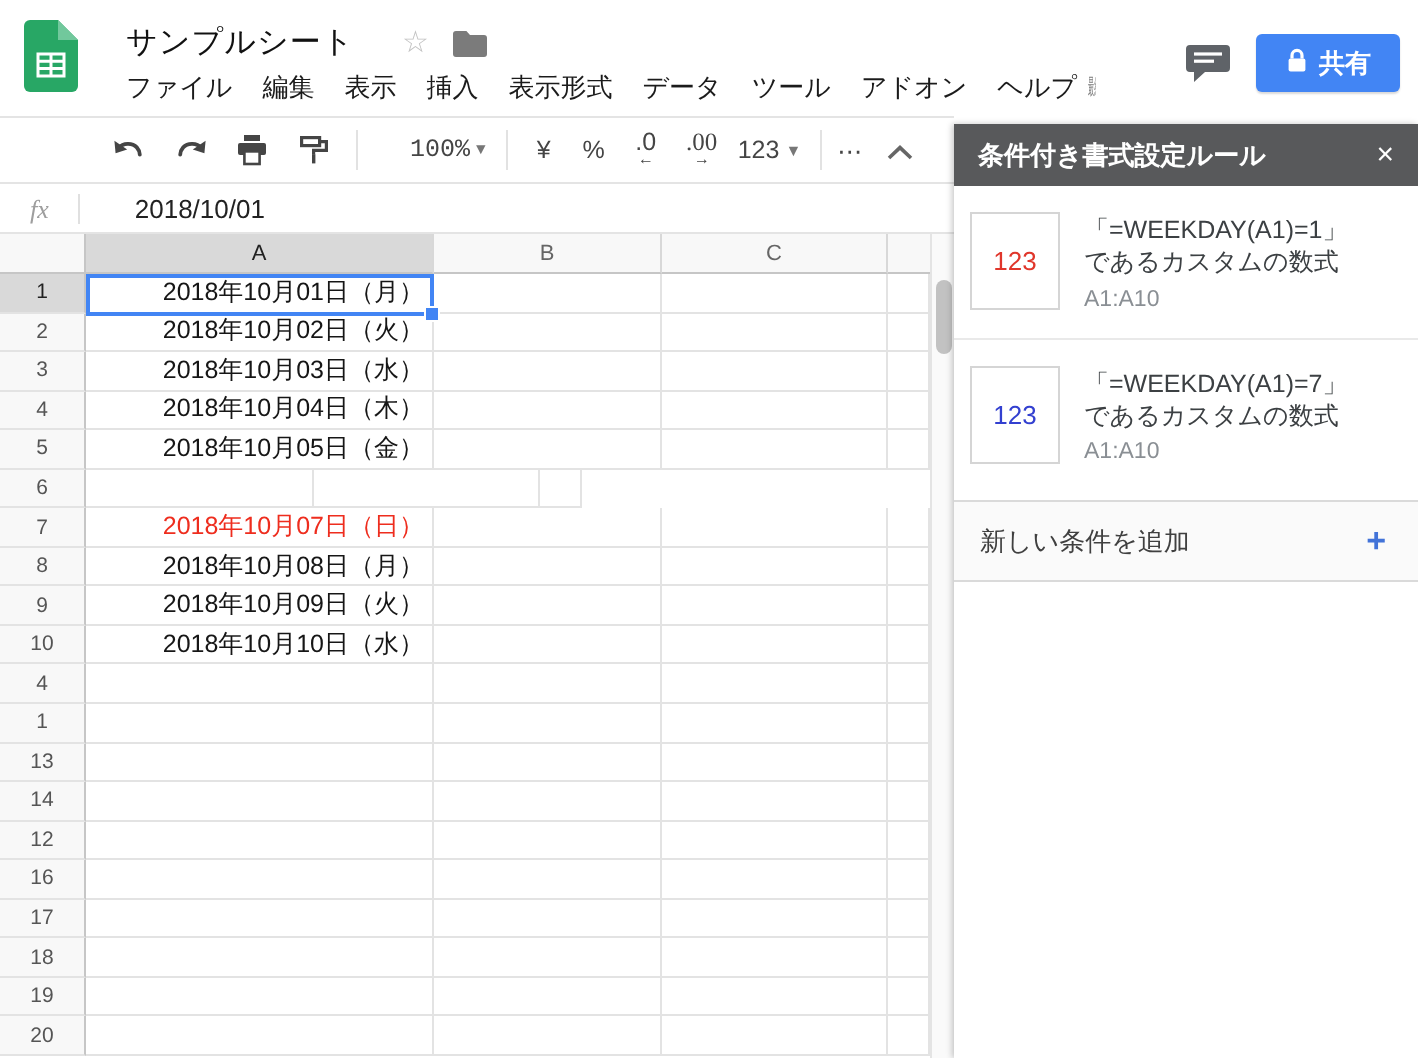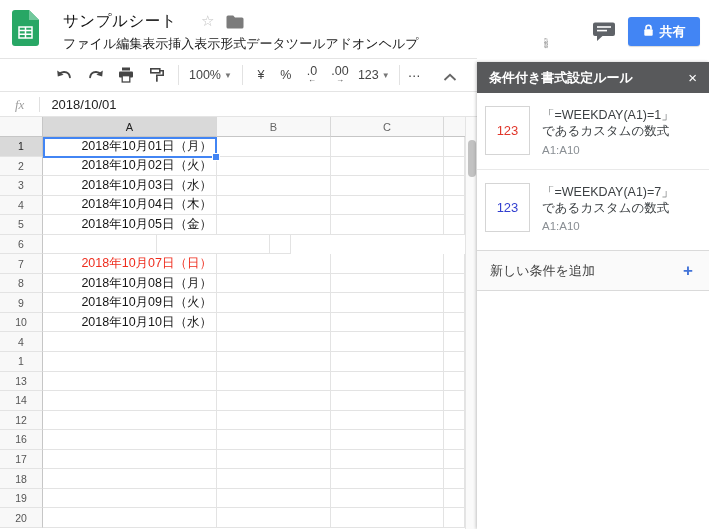--- a/index.html
+++ b/index.html
@@ -4,41 +4,41 @@
 <style>
   html,body{margin:0;padding:0;background:#fff;}
   body{font-family:"Liberation Sans","DejaVu Sans",sans-serif;}
   .screen{position:relative;width:709px;height:529px;background:#fff;overflow:hidden;}
 
   
   .logo{position:absolute;left:12px;top:10px;}
   .doc-title{position:absolute;left:63px;top:11px;font-size:15.5px;font-weight:500;color:#111;letter-spacing:.5px;}
   .star-btn{position:absolute;left:201px;top:12px;font-size:15px;color:#c2c2c2;cursor:pointer;}
   .folder-btn{position:absolute;left:226px;top:15px;cursor:pointer;}
-  .menubar{position:absolute;left:63px;top:35px;display:flex;font-size:13px;color:#1b1b1b;}
+  .menubar{position:absolute;left:63px;top:35px;display:flex;gap:15px;font-size:13px;color:#1b1b1b;}
   .menu-item{cursor:pointer;white-space:nowrap;}
   .edit-history{position:absolute;left:544px;top:36px;width:14px;overflow:hidden;font-size:11px;color:#777;transform:scaleX(.28);transform-origin:left center;white-space:nowrap;}
   .comment-btn{position:absolute;left:592px;top:22px;cursor:pointer;}
   .share-btn{position:absolute;left:628px;top:17px;width:72px;height:29px;background:#4285f4;border-radius:3px;color:#fff;display:flex;align-items:center;justify-content:center;gap:6px;font-size:13px;font-weight:bold;cursor:pointer;box-shadow:0 1px 1px rgba(0,0,0,.15);}
 
   
   .toolbar{position:absolute;top:58px;left:0;width:477px;height:34px;border-top:1px solid #e4e4e4;border-bottom:1px solid #e4e4e4;display:flex;align-items:center;box-sizing:border-box;background:#fff;}
   .tb-btn{display:flex;align-items:center;justify-content:center;cursor:pointer;color:#454545;}
   .tb-sep{width:1px;height:20px;background:#e2e2e2;}
   .tb-text{font-size:12.5px;color:#454545;}
   .caret{font-size:8px;color:#777;margin-left:3px;}
   .dec-btn{display:flex;flex-direction:column;align-items:center;line-height:9px;}
   .dec-arrow{font-size:8px;color:#454545;margin-top:-1px;}
   .collapse-btn{position:absolute;left:443px;top:68px;cursor:pointer;}
 
   
   .fxbar{position:absolute;top:93px;left:0;width:477px;height:24px;border-bottom:1px solid #e4e4e4;display:flex;align-items:center;box-sizing:border-box;background:#fff;}
   .fx-label{font-style:italic;font-family:"Liberation Serif","DejaVu Serif",serif;color:#9e9e9e;margin-left:15px;font-size:13px;}
   .fx-sep{width:1px;height:15px;background:#e0e0e0;margin-left:15px;}
-  .fx-value{margin-left:11px;font-size:13px;color:#222;flex:1;outline:none;}
+  .fx-value{margin-left:27px;font-size:13px;color:#222;flex:1;outline:none;}
 
   
   .grid{position:absolute;top:117px;left:0;width:465px;}
   .colheads{display:flex;height:20px;}
   .corner{width:43px;background:#f8f8f8;border-right:1px solid #c6c6c6;border-bottom:1px solid #c6c6c6;box-sizing:border-box;}
   .colhead{background:#f8f8f8;border-right:1px solid #d8d8d8;border-bottom:1px solid #c6c6c6;box-sizing:border-box;display:flex;align-items:center;justify-content:center;font-size:11px;color:#666;cursor:pointer;}
   .colhead.sel{background:#d9d9d9;color:#222;}
   .w-a{width:174px;}.w-b{width:114px;}.w-c{width:113px;}.w-d{width:21px;border-right:none;}
   .srow{display:flex;height:19.55px;}
   .rowhead{width:43px;background:#f8f8f8;border-right:1px solid #c6c6c6;border-bottom:1px solid #e3e3e3;box-sizing:border-box;display:flex;align-items:center;justify-content:center;font-size:10.5px;color:#555;cursor:pointer;}
@@ -137,32 +137,32 @@
       </svg>
     </div>
     <div class="tb-btn" style="margin-left:13px;width:18px;">
       <svg width="16" height="16" viewBox="0 0 16 16">
         <rect x="1.8" y="1.8" width="9" height="4" fill="none" stroke="#454545" stroke-width="1.6"></rect>
         <path d="M10.8 3.8 h3.4 v4.4 h-6.4 v2.2" fill="none" stroke="#454545" stroke-width="1.6"></path>
         <rect x="7" y="10.2" width="1.7" height="4.5" fill="#454545"></rect>
       </svg>
     </div>
     <div class="tb-sep" style="margin-left:12px;"></div>
-    <div class="tb-btn" style="margin-left:10px;">
+    <div class="tb-btn" style="margin-left:26px;font-family:Liberation Mono, monospace;">
       <span class="tb-text">100%</span>
       <span class="caret">▼</span>
     </div>
     <div class="tb-sep" style="margin-left:10px;"></div>
     <div class="tb-btn tb-text" style="margin-left:9px;width:18px;">¥</div>
     <div class="tb-btn tb-text" style="margin-left:7px;width:18px;">%</div>
     <div class="tb-btn dec-btn" style="margin-left:7px;width:20px;">
       <span class="tb-text">.0</span>
       <span class="dec-arrow">←</span>
     </div>
-    <div class="tb-btn dec-btn" style="margin-left:6px;width:24px;">
+    <div class="tb-btn dec-btn" style="margin-left:6px;width:24px;font-family:Liberation Serif, serif;">
       <span class="tb-text">.00</span>
       <span class="dec-arrow">→</span>
     </div>
     <div class="tb-btn" style="margin-left:6px;">
       <span class="tb-text">123</span>
       <span class="caret">▼</span>
     </div>
     <div class="tb-sep" style="margin-left:9px;"></div>
     <div class="tb-btn tb-text" style="margin-left:8px;letter-spacing:1px;">⋯</div>
   </div>

